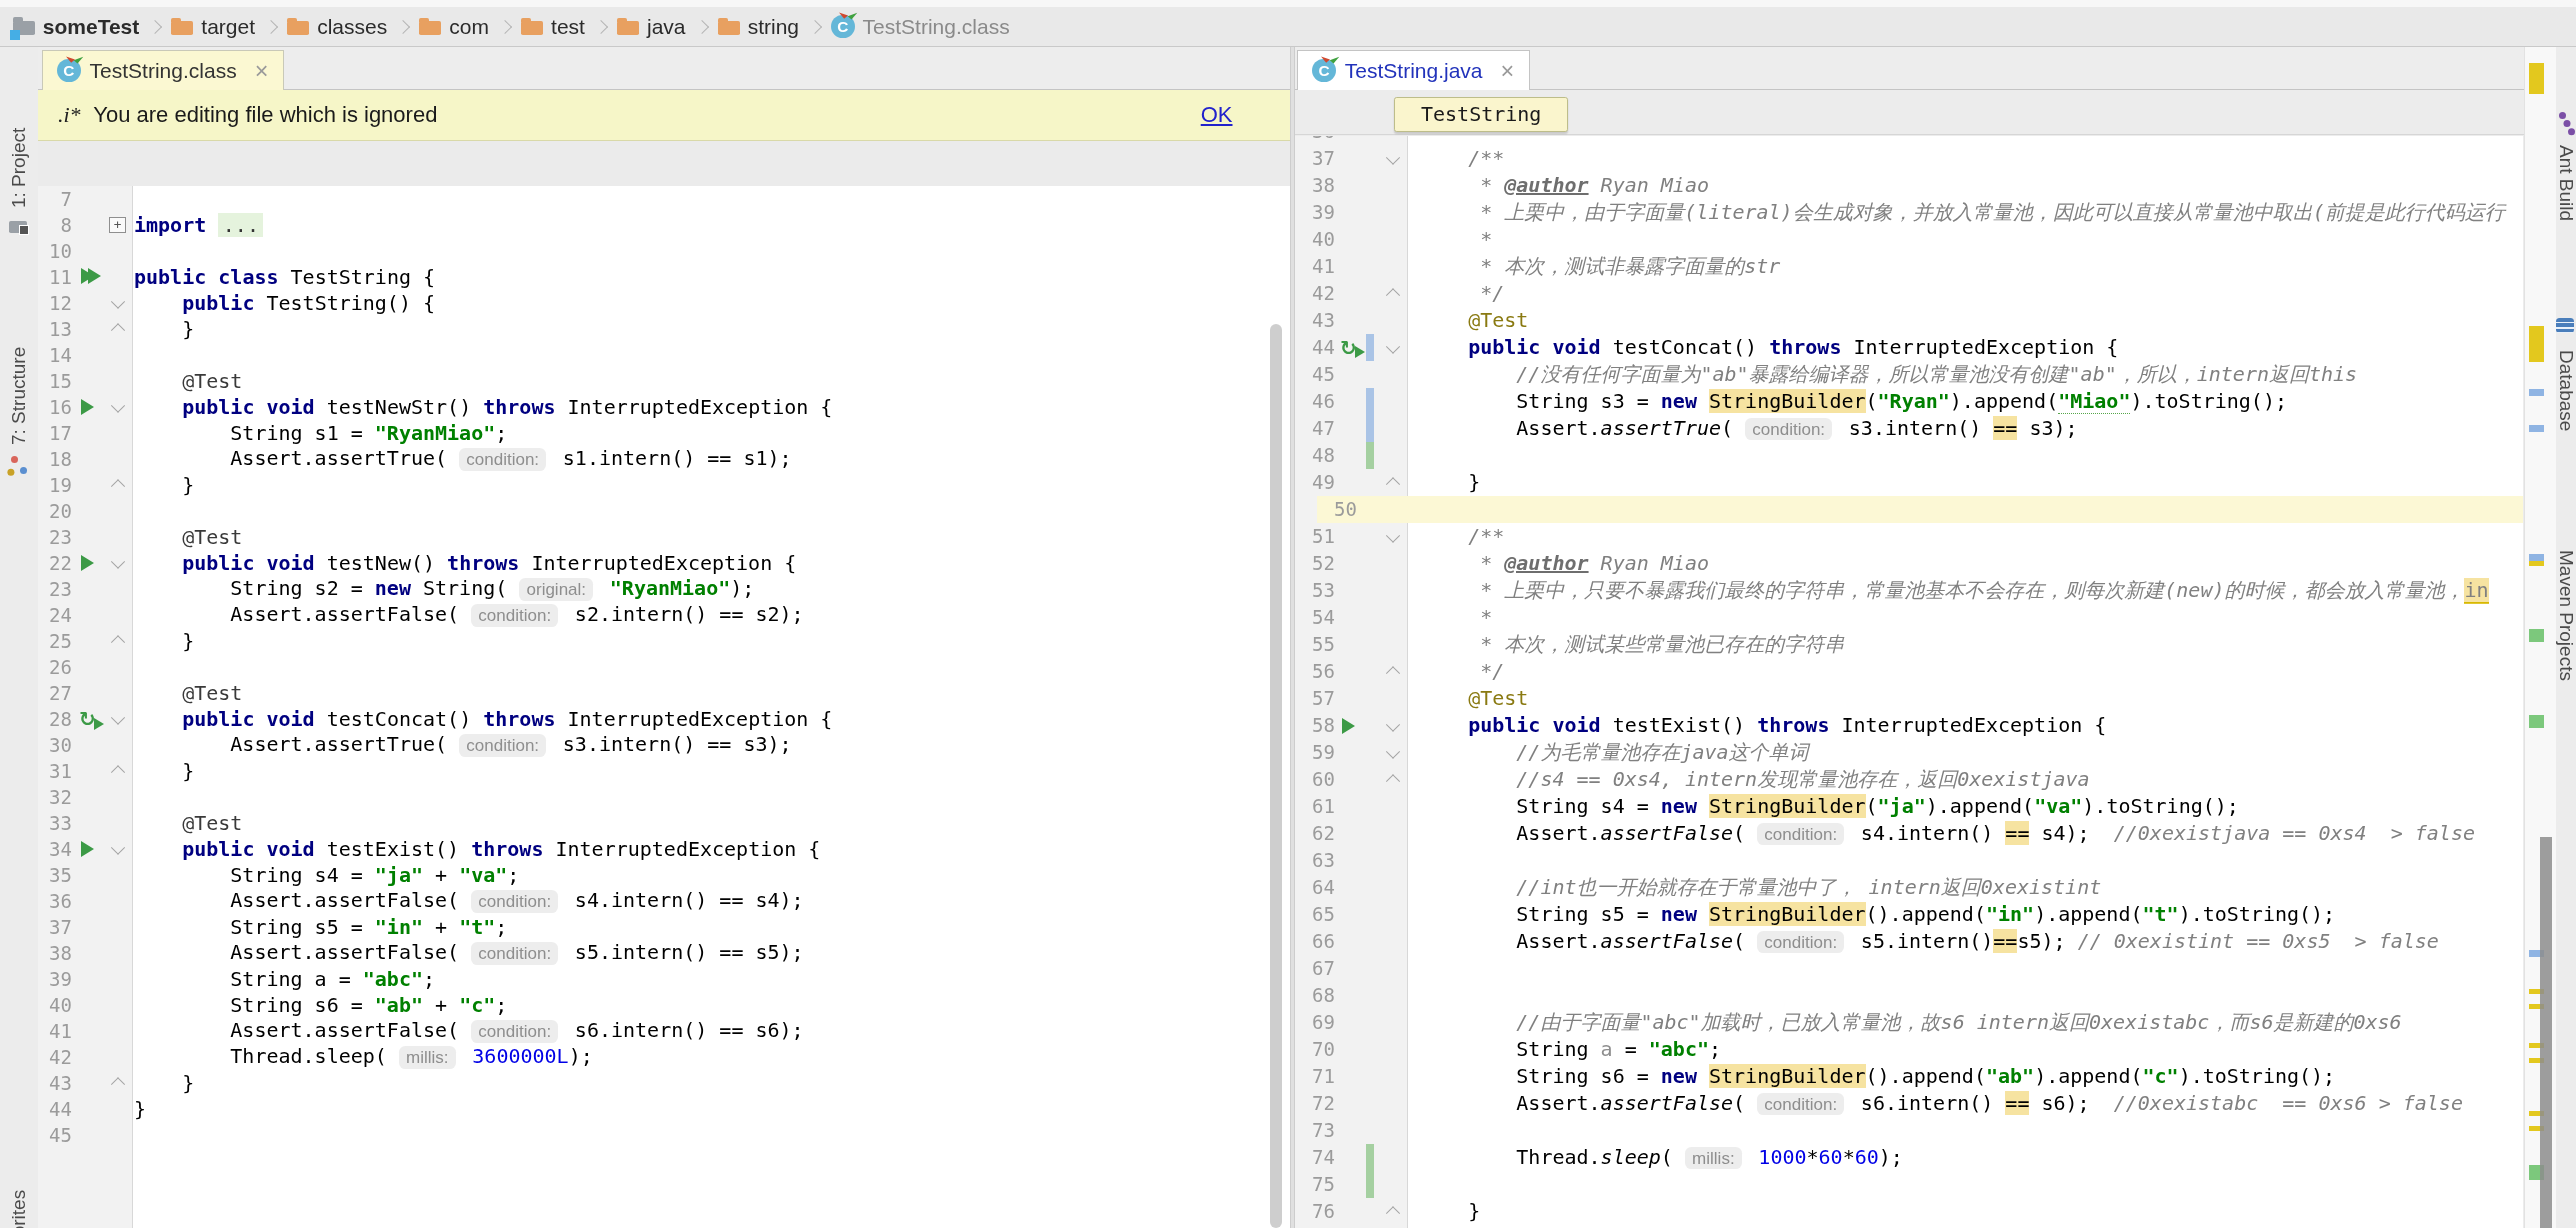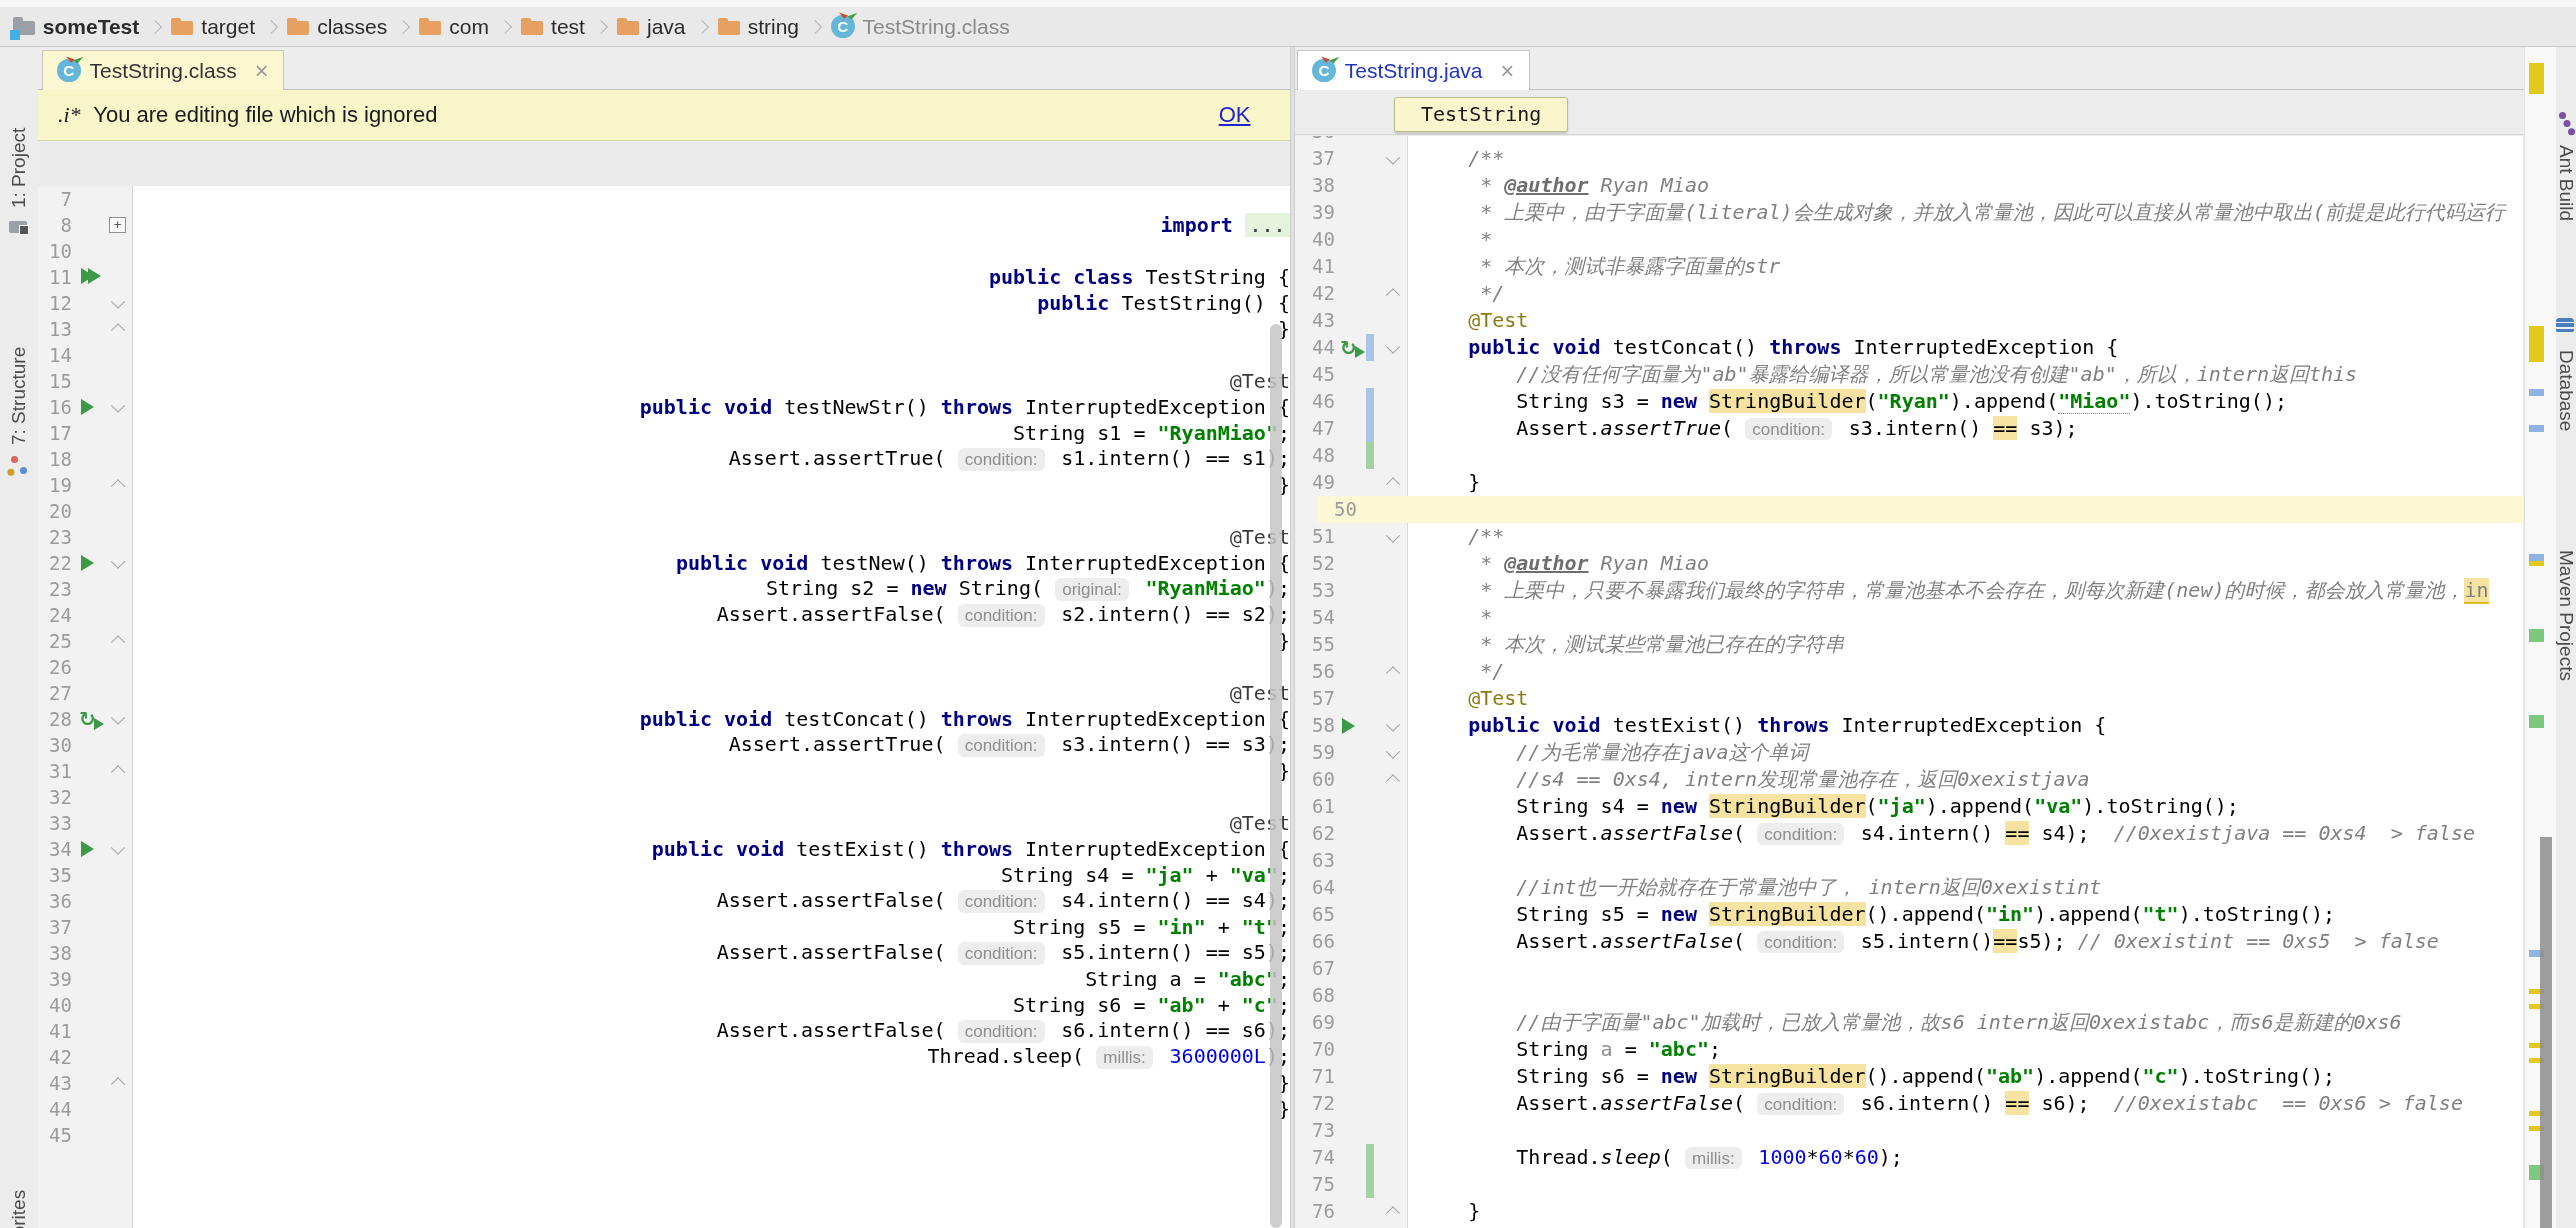--- a/index.html
+++ b/index.html
@@ -47,41 +47,41 @@
   .tab{position:absolute;top:2.7px;height:41px;display:flex;align-items:center;gap:9px;padding:0 14.5px;
     box-sizing:border-box;border:0.9px solid #C9C9B8;border-bottom:none;cursor:default;}
   .tab-label{font-size:21px;color:#333;}
   .tab-close{font-size:23.5px;color:#9a9a9a;margin-left:9px;line-height:18px;}
 
   
   .notification{position:absolute;left:38px;top:90px;width:1252px;height:51px;background:#F6F6C8;
     border-bottom:0.9px solid #D9D9A8;display:flex;align-items:center;box-sizing:border-box;padding:0 23.5px 0 20px;}
   .notif-icon{font:italic 22px "Liberation Serif",serif;color:#222;margin-right:12.7px;}
   .notif-msg{font-size:22px;color:#1a1a1a;flex:1;}
-  .notif-ok{font-size:22px;color:#2222CC;text-decoration:underline;cursor:pointer;margin-right:16px;}
+  .notif-ok{font-size:22px;color:#2222CC;text-decoration:underline;cursor:pointer;margin-right:34px;}
   .gray-band{position:absolute;left:38px;top:141px;width:1252px;height:45px;background:#EBEBEB;border-bottom:0.9px solid #DADADA;}
 
   
   .editor{position:absolute;background:#FFFFFF;overflow:hidden;}
   .gutter-bg{position:absolute;top:0;bottom:0;left:0;background:#F2F2F2;border-right:0.9px solid #D8D8D8;}
   .code-rows{position:relative;}
   .code-row{display:flex;align-items:center;font-family:"DejaVu Sans Mono","Liberation Mono",monospace;
     font-size:20px;white-space:pre;}
   .left-ed .code-row{height:26px;line-height:26px;}
   .right-ed .code-row{height:27px;line-height:27px;}
   .code-row.caret{background:#FCF8D5;margin-left:22px;}
   .ln{flex:0 0 auto;text-align:right;color:#9b9b9b;font-size:19px;}
   .left-ed .ln{width:34px;}
   .right-ed .ln{width:40px;}
   .gcell{flex:0 0 auto;display:flex;align-items:center;justify-content:center;position:relative;}
   .left-ed .icon-cell{width:31px;}  .right-ed .icon-cell{width:27px;}
   .right-ed .vcs-cell{width:16.3px;align-self:stretch;}
   .left-ed .fold-cell{width:29px;}  .right-ed .fold-cell{width:29px;}
   .code-text{flex:1;overflow:hidden;color:#000;}
-  .left-ed .code-text{padding-left:17px;text-align:right;}
+  .left-ed .code-text{padding-left:2px;}
   .right-ed .code-text{padding-left:12.7px;}
 
   .vcs-bar{width:8.1px;height:100%;}
   .vcs-blue{background:#AAC4E6;} .vcs-green{background:#A5D0A1;}
 
   .fold-open,.fold-close{width:9px;height:9px;border-right:1.8px solid #A5A5A5;border-bottom:1.8px solid #A5A5A5;display:inline-block;}
   .fold-open{transform:rotate(45deg) translate(-0.9px,-0.9px);}
   .fold-close{transform:rotate(-135deg) translate(-0.9px,-0.9px);}
   .fold-plus{width:14.5px;height:14.5px;border:0.9px solid #8f8f8f;background:#FAFAFA;color:#555;
     font:12.7px/13.6px "DejaVu Sans Mono",monospace;text-align:center;display:inline-block;}

